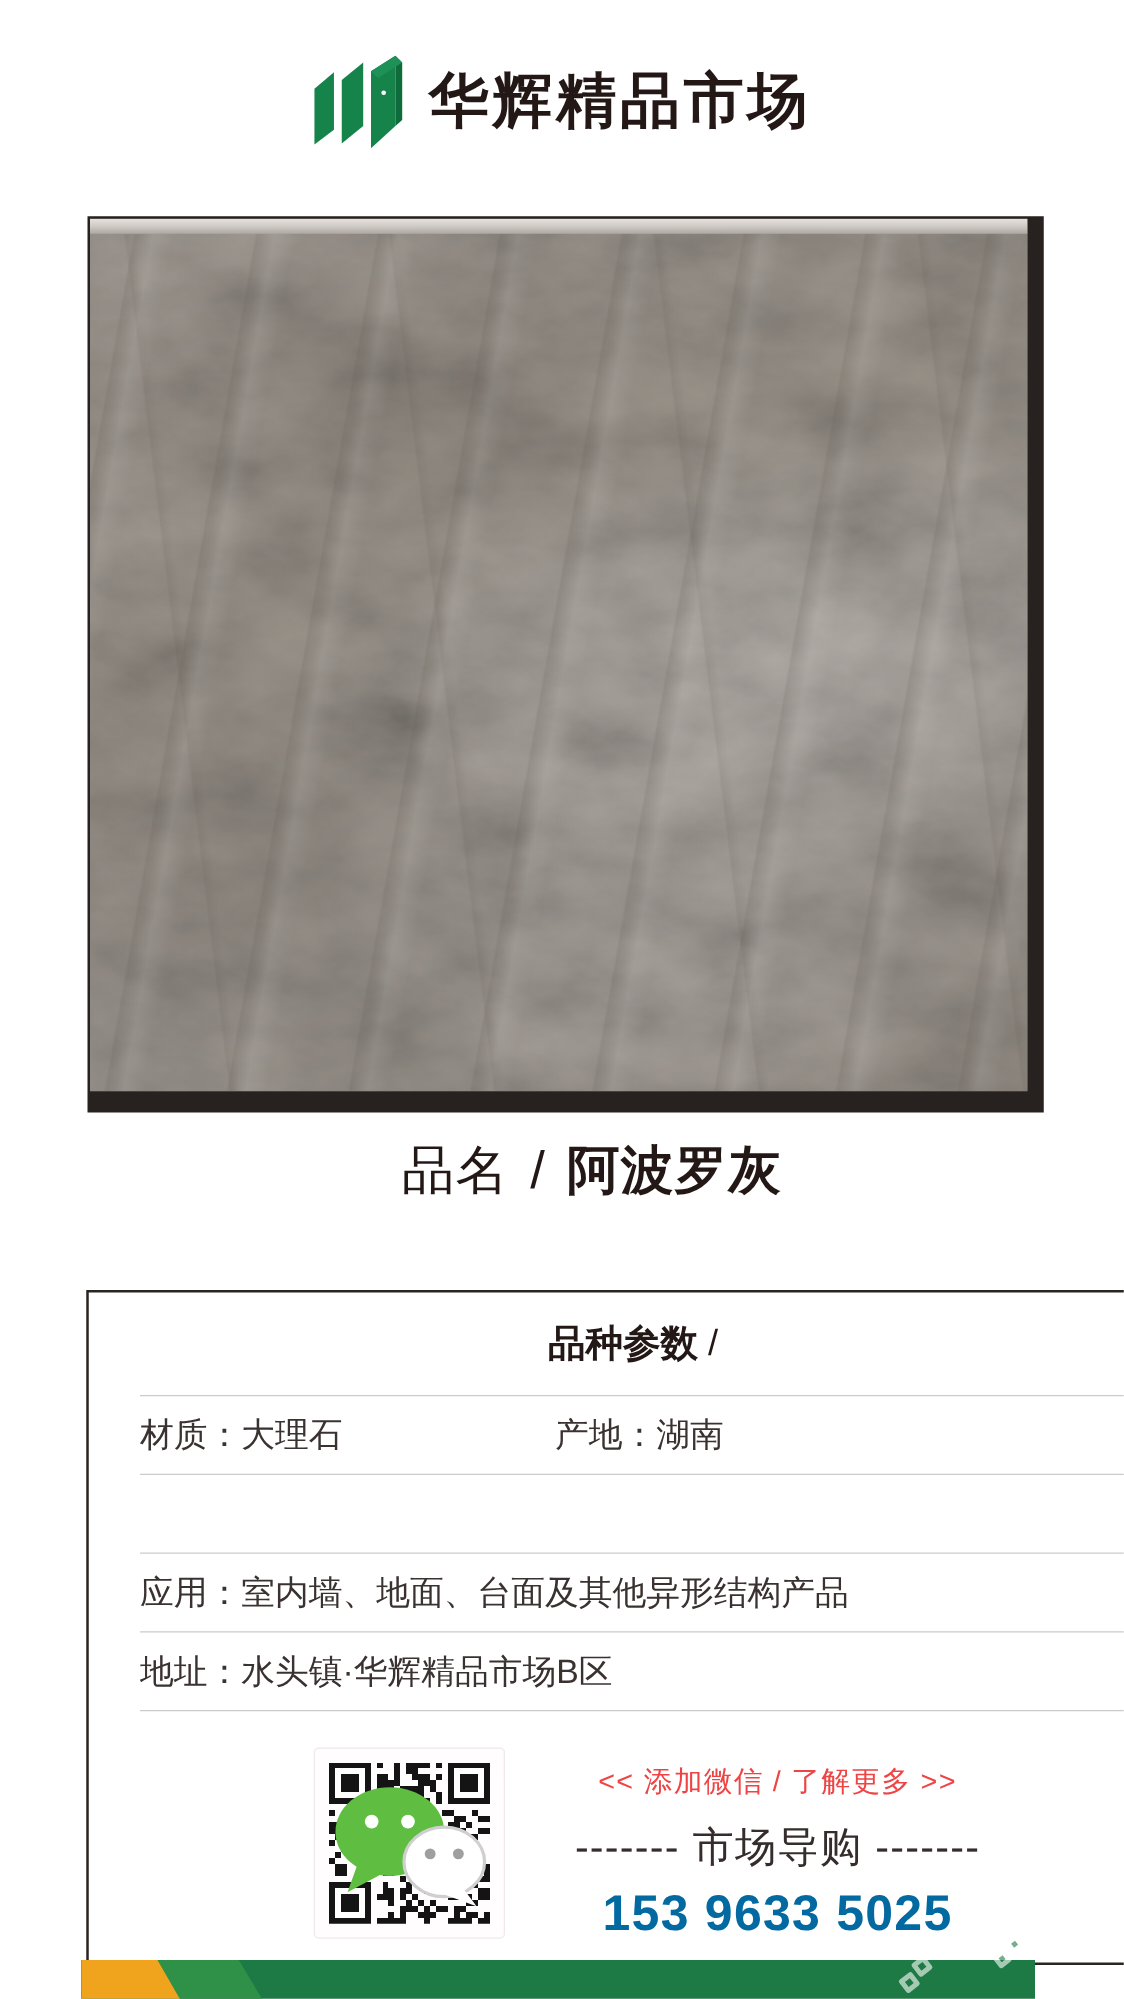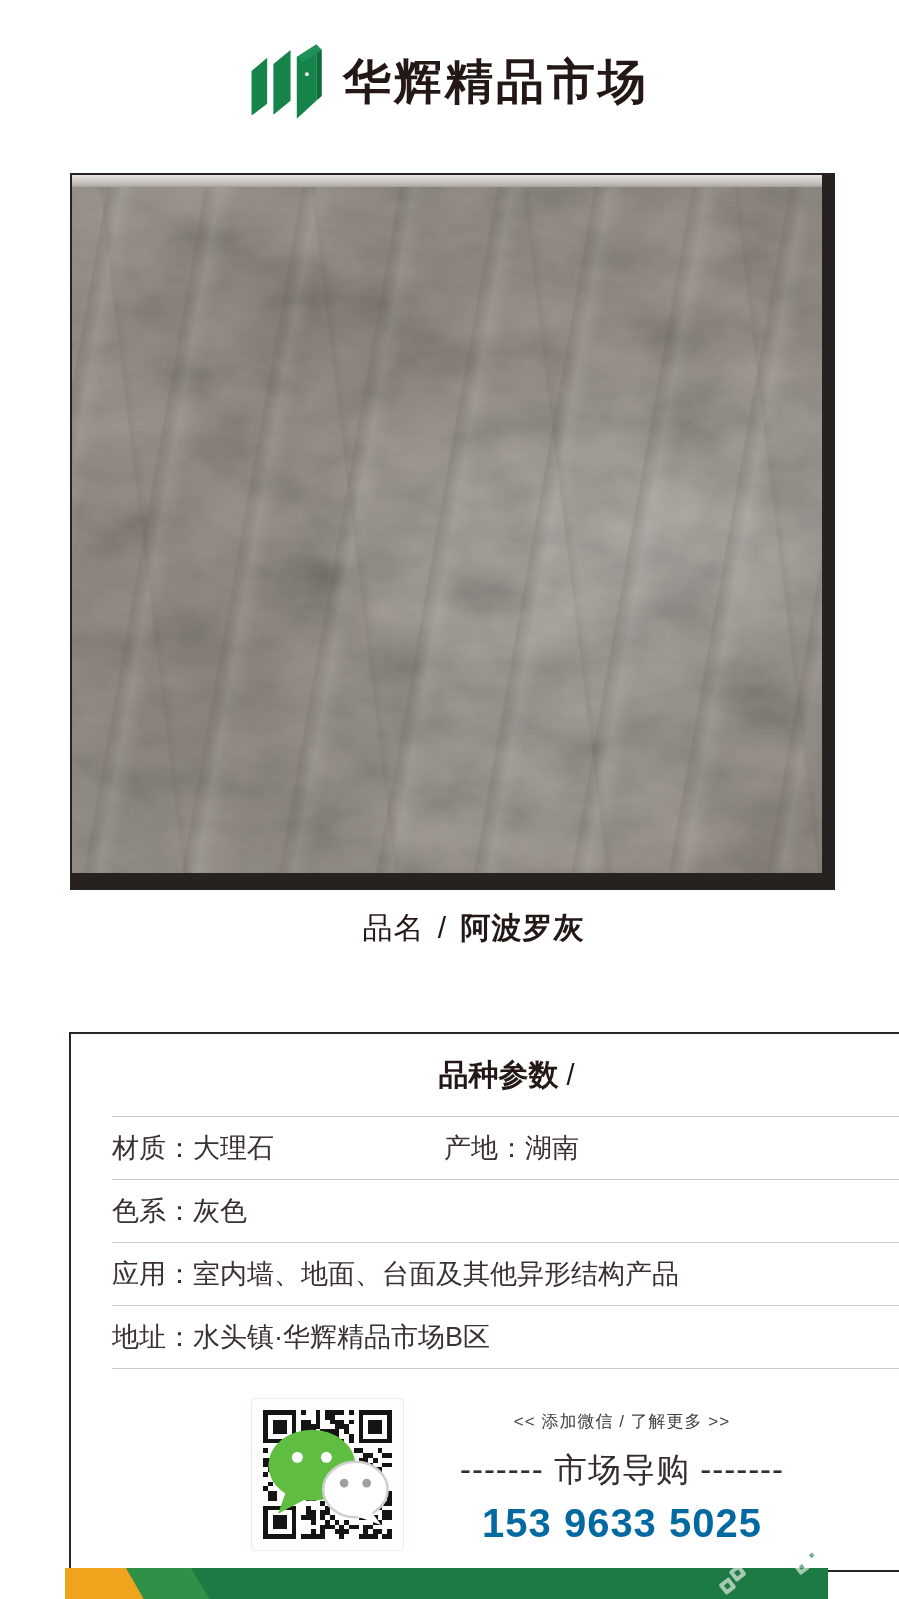--- a/index.html
+++ b/index.html
@@ -41,21 +41,21 @@
       repeating-linear-gradient(83deg,
         rgba(255,255,255,0) 0px, rgba(255,255,255,0) 110px,
         rgba(84,76,68,.10) 112px, rgba(255,255,255,0) 120px, rgba(255,255,255,0) 210px);
   }
   .marble-bevel { position:absolute; left:0; top:0; right:0; height:12px;
     background:linear-gradient(#e6e2de 0%, #cfcac5 55%, #b3ada7 100%);
     border-bottom:1px solid rgba(60,52,46,.35); }
 
   
   .product-name { position:absolute; top:908px; left:0; right:0;
-    text-align:center; font-size:30px; color:#231815; letter-spacing:1px;margin-left:48px; }
+    text-align:center; font-size:42px; color:#231815; letter-spacing:1px;margin-left:48px; }
   .product-name .pn-label { font-weight:400; }
   .product-name .pn-sep { font-weight:400; padding:0 4px; }
   .product-name .pn-value { font-weight:800; }
 
   
   .spec-box { position:absolute; left:69px; top:1032px; width:875px; height:540px;
     border:2px solid #2a2422; background:#fff; }
   .spec-head { height:82px; display:flex; align-items:center; justify-content:center; gap:8px; }
   .spec-head .st-cn { font-size:30px; font-weight:800; color:#231815; }
   .spec-head .st-sep { font-size:29px; font-weight:400; color:#231815; }
@@ -69,21 +69,21 @@
 
   
   .contact { height:199px; display:flex; align-items:flex-start; padding:29px 0 0 180px; }
   .qr-frame { width:153px; height:153px; background:#fffdfd; border:1px solid #f1e8e8;
     border-radius:4px; padding:11px; position:relative; flex:0 0 auto; }
   .qr-frame svg { width:129px; height:129px; display:block; }
   .wechat-badge { position:absolute; left:50%; top:50%; width:56px; height:44px;
     transform:translate(-50%,-50%); }
   .contact-right { margin-left:32px; width:372px; display:flex; flex-direction:column;
     align-items:center; padding-top:12px; }
-  .wechat-hint { font-size:17px; color:#404040; letter-spacing:1px; white-space:nowrap; }
+  .wechat-hint { font-size:23px; color:#ef4444; letter-spacing:1px; white-space:nowrap; }
   .guide-line { font-size:33px; color:#352d2b; margin-top:15px; letter-spacing:1px; white-space:nowrap; }
   .phone-number { font-size:40px; font-weight:800; color:#0369a1; margin-top:8px; letter-spacing:1px; white-space:nowrap; }
 
   
   .ribbon { position:absolute; left:65px; top:1568px; width:763px; height:40px;
     background:#1d7a44; overflow:visible; }
   .chev { position:absolute; top:0; height:100%; }
   .chev-orange { left:0; width:150px; background:#f0a41e;
     clip-path:polygon(0 0, 61px 0, 84px 100%, 0 100%); }
   .chev-mid { left:0; width:215px; background:#2f9148;
@@ -138,21 +138,20 @@
       <span class="st-cn">品种参数</span>
       <span class="st-sep">/</span>
     </div>
 
     <div class="spec-rows">
       <div class="spec-row">
         <div class="spec-cell c1"><span>材质：</span><span>大理石</span></div>
         <div class="spec-cell c2"><span>产地：</span><span>湖南</span></div>
       </div>
       <div class="spec-row">
-        <div class="spec-cell c1"><span>色系：</span><span>灰色</span></div>
       </div>
       <div class="spec-row">
         <div class="spec-cell c2"><span>应用：</span><span>室内墙、地面、台面及其他异形结构产品</span></div>
       </div>
       <div class="spec-row">
         <div class="spec-cell c2"><span>地址：</span><span>水头镇·华辉精品市场B区</span></div>
       </div>
     </div>
 
     <div class="contact">

